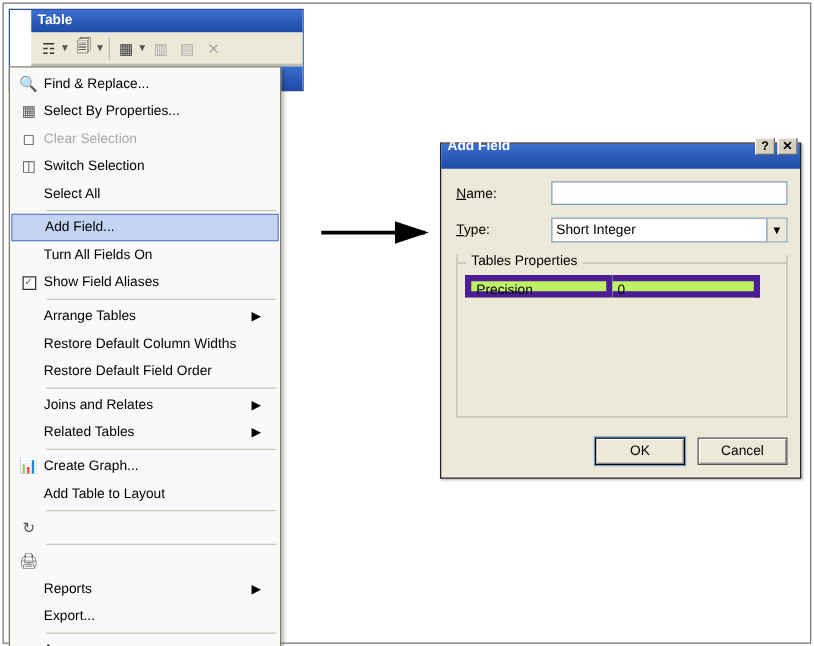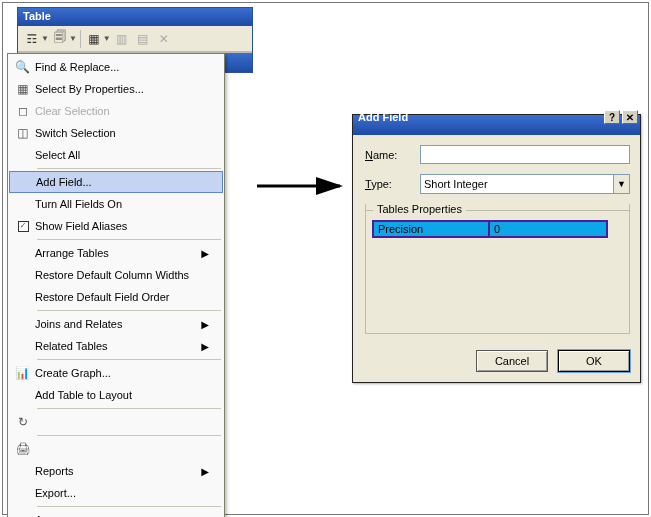--- a/index.html
+++ b/index.html
@@ -10,23 +10,24 @@
     background: #fff;
     width: 651px;
     height: 517px;
     position: relative;
     overflow: hidden;
   }
   .border { position:absolute; left:2px; top:2px; width:647px; height:513px; border:1px solid #777;}
   
   .table-win {
     position: absolute;
-    left: 17px; top: 7px;
+    left: 7px; top: 7px;
     width: 236px;
     border:1px solid #2a4f9e;
+    padding-left:17px;
   }
   .titlebar {
     height: 18px;
     background: linear-gradient(to bottom,#3a6fcf,#1e4aa5);
     color: #fff;
     font-weight: bold;
     padding: 2px 5px 0 5px;
     font-size: 11px;
   }
   .toolbar {
@@ -118,21 +119,21 @@
     width:16px; height:14px;
     background:#d6d2c2;
     border:1px solid #fff;
     border-right-color:#666; border-bottom-color:#666;
     font-size:10px; font-weight:bold;
     display:flex; align-items:center; justify-content:center;
     color:#000;
   }
   .dbody { padding:10px 10px 10px 12px; }
   .frow { display:flex; align-items:center; margin-bottom:10px; }
-  .flabel { width:55px; }
+  .flabel { width:76px; }
   .underline { text-decoration:underline; }
   .txtinput {
     flex:1;
     height:19px;
     border:1px solid #7f9db9;
     background:#fff;
     padding:1px 3px;
     font-family:inherit; font-size:11px;
   }
   .combo {
@@ -161,23 +162,23 @@
   .groupbox::before {
     content:""; position:absolute; left:0; right:0; top:6px;
     height:1px; background:#c0bcac;
   }
   .groupbox-title {
     position:absolute; top:-1px; left:7px;
     background:#ece9d8; padding:0 4px; font-size:11px;
   }
   .proptable { display:flex; }
   .propcell {
-    border:2px solid #4c1d95;
+    border:5px solid #4c1d95;
     height:18px; padding:1px 4px;
-    background:#0ea5e9;
+    background:#bef264;
     font-size:11px;
   }
   .propcell.name { width:118px; }
   .propcell.val { width:118px; border-left:none; }
   .dlg-buttons {
     display:flex; justify-content:flex-end; gap:10px;
     padding:6px 10px 10px 0;
   }
   .btn {
     width:72px; height:22px;
@@ -340,16 +341,16 @@
     </div>
     <div class="groupbox">
       <div class="groupbox-title">Tables Properties</div>
       <div class="proptable">
         <div class="propcell name">Precision</div>
         <div class="propcell val">0</div>
       </div>
     </div>
   </div>
   <div class="dlg-buttons">
+    <div class="btn default">OK</div>
     <div class="btn">Cancel</div>
-    <div class="btn default">OK</div>
   </div>
 </div>
 
 </body></html>

